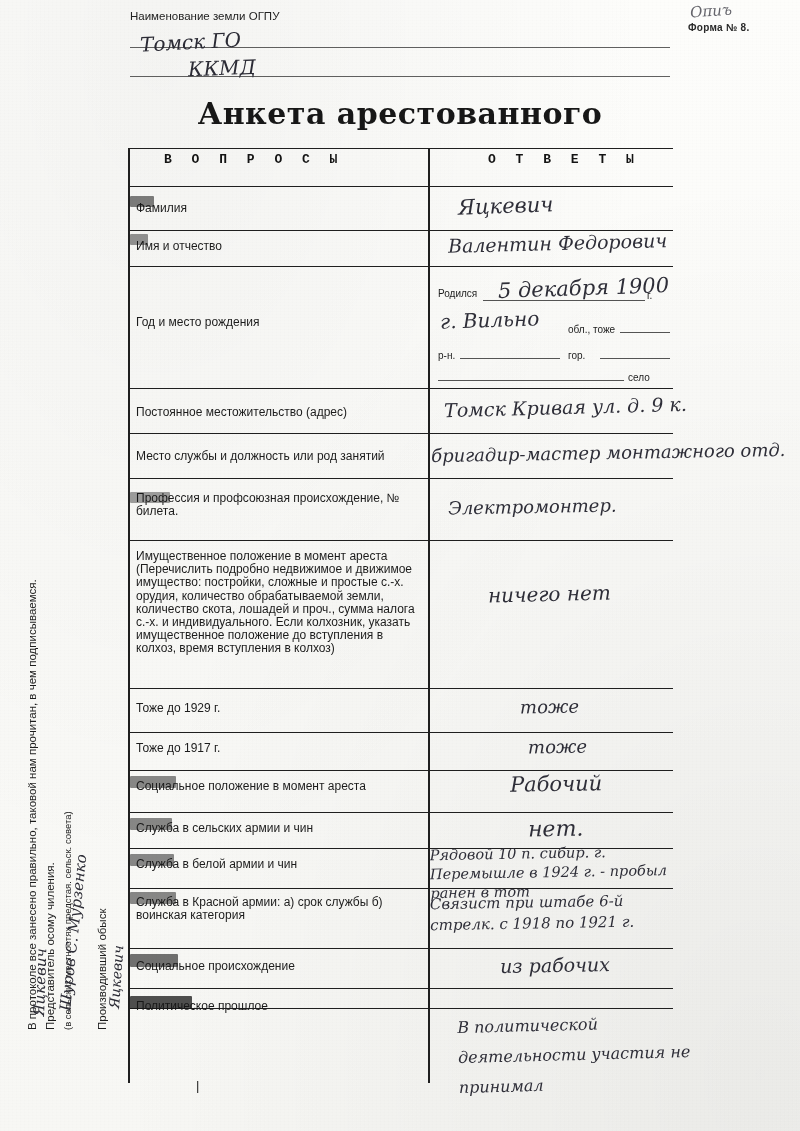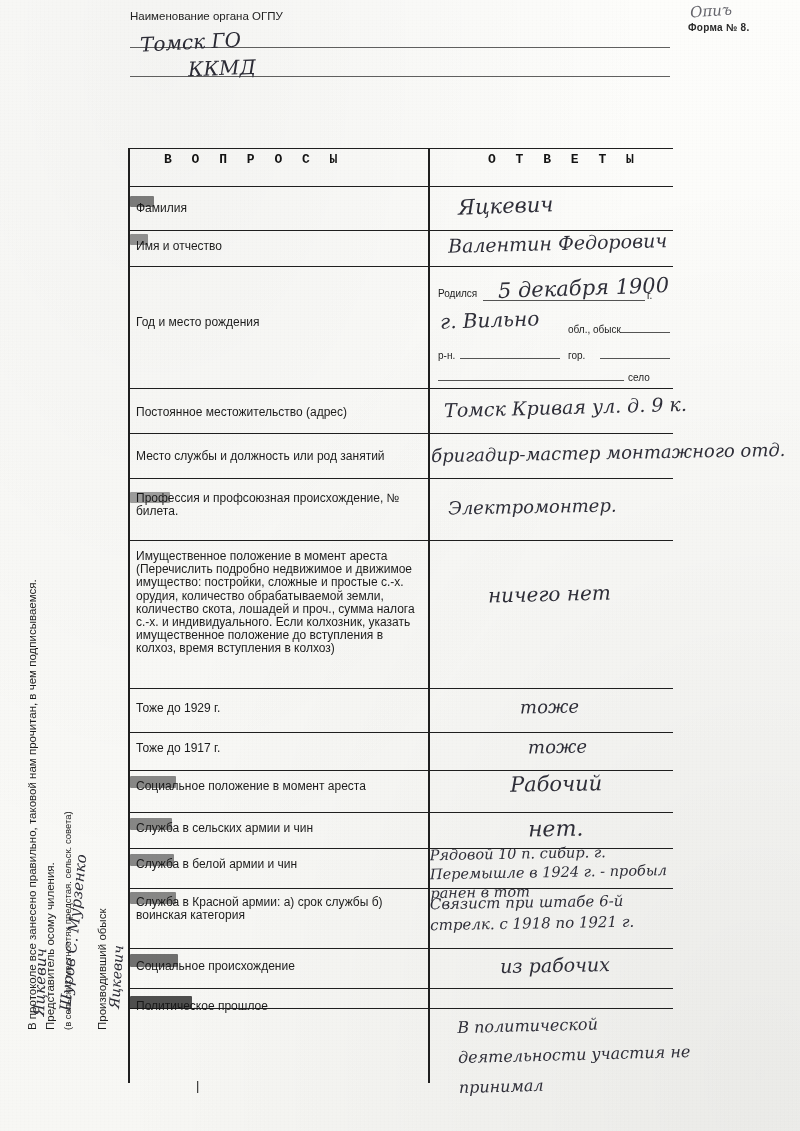--- a/index.html
+++ b/index.html
@@ -140,26 +140,27 @@
 </style>
 </head>
 <body>
 
 <div class="page">
   <div class="noise"></div>
 
   <div class="top-scrawl hw">Оπиъ</div>
   <div class="form-no">Форма № 8.</div>
 
-  <div class="org-label">Наименование органа ОГПУ</div>
+  <div class="org-label">Наименование земли ОГПУ</div>
   <div class="ruleline" style="left:130px;top:47px;width:540px;"></div>
   <div class="ruleline" style="left:130px;top:76px;width:540px;"></div>
   <div class="org-val1 hw">Томск ГО</div>
   <div class="org-val2 hw">ККМД</div>
 
+  <div class="title">Анкета арестованного</div>
 
   <div class="tbl">
     <div class="vline-out-l"></div>
     <div class="vline-mid"></div>
 
     <div class="hline" style="top:0;"></div>
     <div class="hline" style="top:38px;"></div>
     <div class="hline" style="top:82px;"></div>
     <div class="hline" style="top:118px;"></div>
     <div class="hline" style="top:240px;"></div>
@@ -185,21 +186,21 @@
     <div class="qcell" style="top:92px;">Имя и отчество</div>
     <div class="acell" style="left:320px;top:84px;font-size:19px;transform:rotate(-1.5deg);">Валентин Федорович</div>
 
     <div class="qcell" style="top:168px;">Год и место рождения</div>
     <div class="sub" style="left:310px;top:140px;">Родился</div>
     <div class="acell" style="left:370px;top:128px;font-size:21px;transform:rotate(-2deg);">5 декабря 1900</div>
     <div class="sub" style="left:519px;top:142px;">г.</div>
     <div class="subline" style="left:355px;top:152px;width:162px;"></div>
 
     <div class="acell" style="left:312px;top:160px;font-size:20px;transform:rotate(-2deg);">г. Вильно</div>
-    <div class="sub" style="left:440px;top:176px;">обл., обыск</div>
+    <div class="sub" style="left:440px;top:176px;">обл., тоже</div>
     <div class="subline" style="left:492px;top:184px;width:50px;"></div>
 
     <div class="sub" style="left:310px;top:202px;">р-н.</div>
     <div class="subline" style="left:332px;top:210px;width:100px;"></div>
     <div class="sub" style="left:440px;top:202px;">гор.</div>
     <div class="subline" style="left:472px;top:210px;width:70px;"></div>
 
     <div class="sub" style="left:500px;top:224px;">село</div>
     <div class="subline" style="left:310px;top:232px;width:186px;"></div>
 

